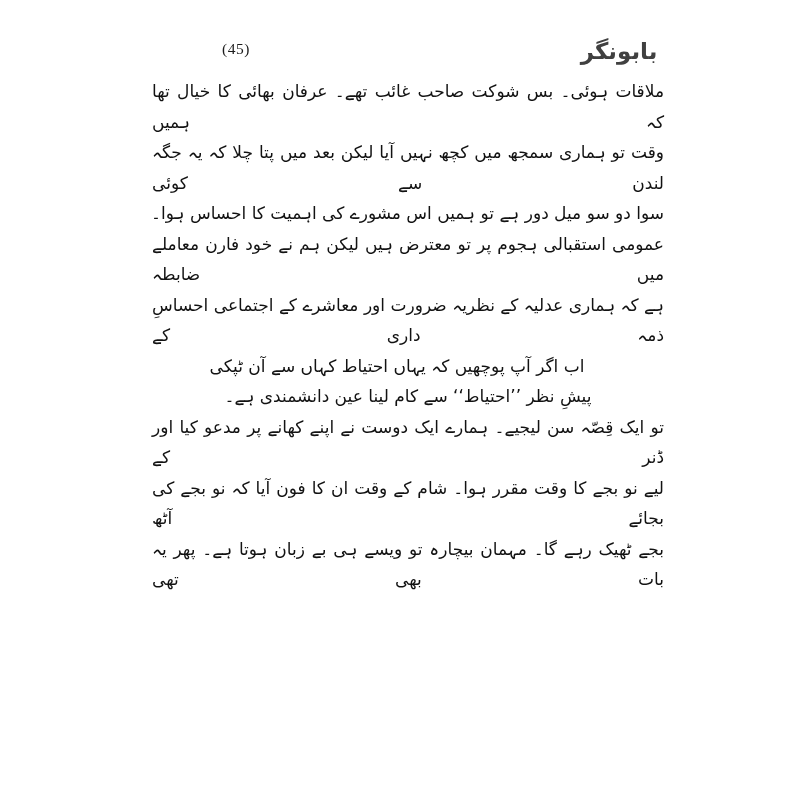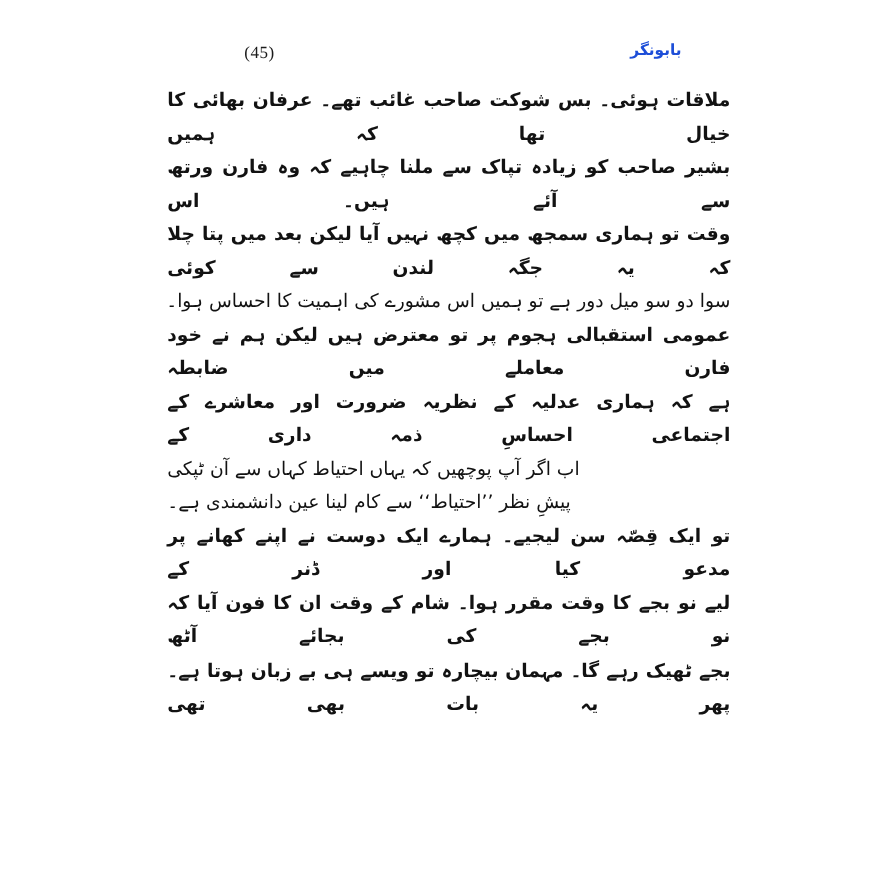--- a/index.html
+++ b/index.html
@@ -15,25 +15,25 @@
     overflow: hidden;
     font-family: "DejaVu Sans", sans-serif;
     color: #121212;
   }
   
   .running-header {
     position: absolute;
     top: 38px;
     left: 573px;
     width: 92px;
-    text-align: left;
-    font-size: 14px;
+    text-align: center;
+    font-size: 23px;
     font-weight: bold;
     direction: rtl;
-    color: #1d4ed8;
+    color: #404040;
   }
   .page-number {
     position: absolute;
     top: 40px;
     left: 222px;
     font-family: "Liberation Serif", serif;
     font-size: 15.5px;
     color: #1c1c1c;
     letter-spacing: 0.5px;
   }
@@ -43,45 +43,43 @@
     top: 76px;
     left: 152px;
     width: 512px;
     direction: rtl;
     font-size: 17px;
     line-height: 30.5px;
     color: #121212;
   }
   .line {
     white-space: nowrap;
-    text-align: left;
+    text-align: center;
   }
   .line.full {
     white-space: normal;
     text-align: justify;
     text-align-last: justify;
-    font-weight: bold;
   }
   .line.first {
     text-indent: 22px;
   }
   
 </style>
 </head>
 <body>
 
 <div class="page">
 
   <div class="page-number">(45)</div>
 
   <div class="running-header">بابونگر</div>
 
   <div class="text-block">
     <div class="line full">ملاقات ہوئی۔ بس شوکت صاحب غائب تھے۔ عرفان بھائی کا خیال تھا کہ ہمیں</div>
-    <div class="line full">بشیر صاحب کو زیادہ تپاک سے ملنا چاہیے کہ وہ فارن ورتھ سے آئے ہیں۔ اس</div>
     <div class="line full">وقت تو ہماری سمجھ میں کچھ نہیں آیا لیکن بعد میں پتا چلا کہ یہ جگہ لندن سے کوئی</div>
     <div class="line">سوا دو سو میل دور ہے تو ہمیں اس مشورے کی اہمیت کا احساس ہوا۔</div>
     <div class="line full">عمومی استقبالی ہجوم پر تو معترض ہیں لیکن ہم نے خود فارن معاملے میں ضابطہ</div>
     <div class="line full">ہے کہ ہماری عدلیہ کے نظریہ ضرورت اور معاشرے کے اجتماعی احساسِ ذمہ داری کے</div>
     <div class="line first">اب اگر آپ پوچھیں کہ یہاں احتیاط کہاں سے آن ٹپکی</div>
     <div class="line">پیشِ نظر ’’احتیاط‘‘ سے کام لینا عین دانشمندی ہے۔</div>
     <div class="line full">تو ایک قِصّہ سن لیجیے۔ ہمارے ایک دوست نے اپنے کھانے پر مدعو کیا اور ڈنر کے</div>
     <div class="line full">لیے نو بجے کا وقت مقرر ہوا۔ شام کے وقت ان کا فون آیا کہ نو بجے کی بجائے آٹھ</div>
     <div class="line full">بجے ٹھیک رہے گا۔ مہمان بیچارہ تو ویسے ہی بے زبان ہوتا ہے۔ پھر یہ بات بھی تھی</div>
 

